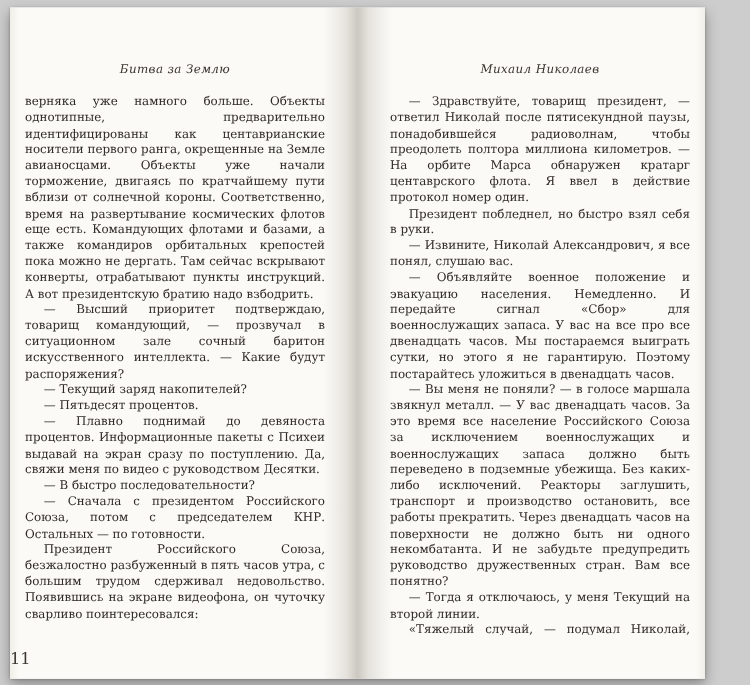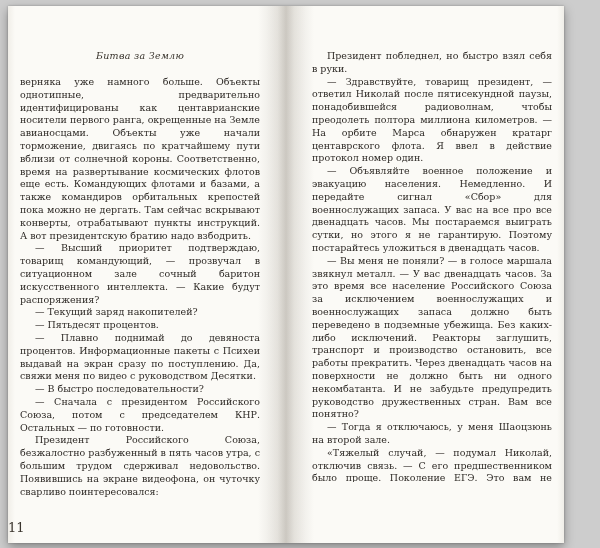--- a/index.html
+++ b/index.html
@@ -88,25 +88,27 @@
           <p>— Пятьдесят процентов.</p>
           <p>— Плавно поднимай до девяноста процентов. Информационные пакеты с Психеи выдавай на экран сразу по поступлению. Да, свяжи меня по видео с руководством Десятки.</p>
           <p>— В быстро последовательности?</p>
           <p>— Сначала с президентом Российского Союза, потом с председателем КНР. Остальных — по готовности.</p>
           <p>Президент Российского Союза, безжалостно разбуженный в пять часов утра, с большим трудом сдерживал недовольство. Появившись на экране видеофона, он чуточку сварливо поинтересовался:</p>
         </div>
       <div class="page-number">11</div>
     </div>
 
     <div class="page right">
+      <div class="running-head">Михаил Николаев</div>
       <div class="page-body">
+          <p>— Здравствуйте, товарищ президент, — ответил Николай после пятисекундной паузы, понадобившейся радиоволнам, чтобы преодолеть полтора миллиона километров. — На орбите Марса обнаружен кратарг центаврского флота. Я ввел в действие протокол номер один.</p>
           <p>Президент побледнел, но быстро взял себя в руки.</p>
-          <p>— Здравствуйте, товарищ президент, — ответил Николай после пятисекундной паузы, понадобившейся радиоволнам, чтобы преодолеть полтора миллиона километров. — На орбите Марса обнаружен кратарг центаврского флота. Я ввел в действие протокол номер один.</p>
+          <p>— Извините, Николай Александрович, я все понял, слушаю вас.</p>
           <p>— Объявляйте военное положение и эвакуацию населения. Немедленно. И передайте сигнал «Сбор» для военнослужащих запаса. У вас на все про все двенадцать часов. Мы постараемся выиграть сутки, но этого я не гарантирую. Поэтому постарайтесь уложиться в двенадцать часов.</p>
           <p>— Вы меня не поняли? — в голосе маршала звякнул металл. — У вас двенадцать часов. За это время все население Российского Союза за исключением военнослужащих и военнослужащих запаса должно быть переведено в подземные убежища. Без каких-либо исключений. Реакторы заглушить, транспорт и производство остановить, все работы прекратить. Через двенадцать часов на поверхности не должно быть ни одного некомбатанта. И не забудьте предупредить руководство дружественных стран. Вам все понятно?</p>
-          <p>— Тогда я отключаюсь, у меня Шаоцзюнь на второй зале.</p>
+          <p>— Тогда я отключаюсь, у меня Текущий на второй линии.</p>
           <p>«Тяжелый случай, — подумал Николай, отключив связь. — С его предшественником было проще. Поколение ЕГЭ. Это вам не Владимир Владимирович».</p>
         </div>
     </div>
 
     <div class="spine"></div>
   </div>
 </div>
 
 </body></html>

